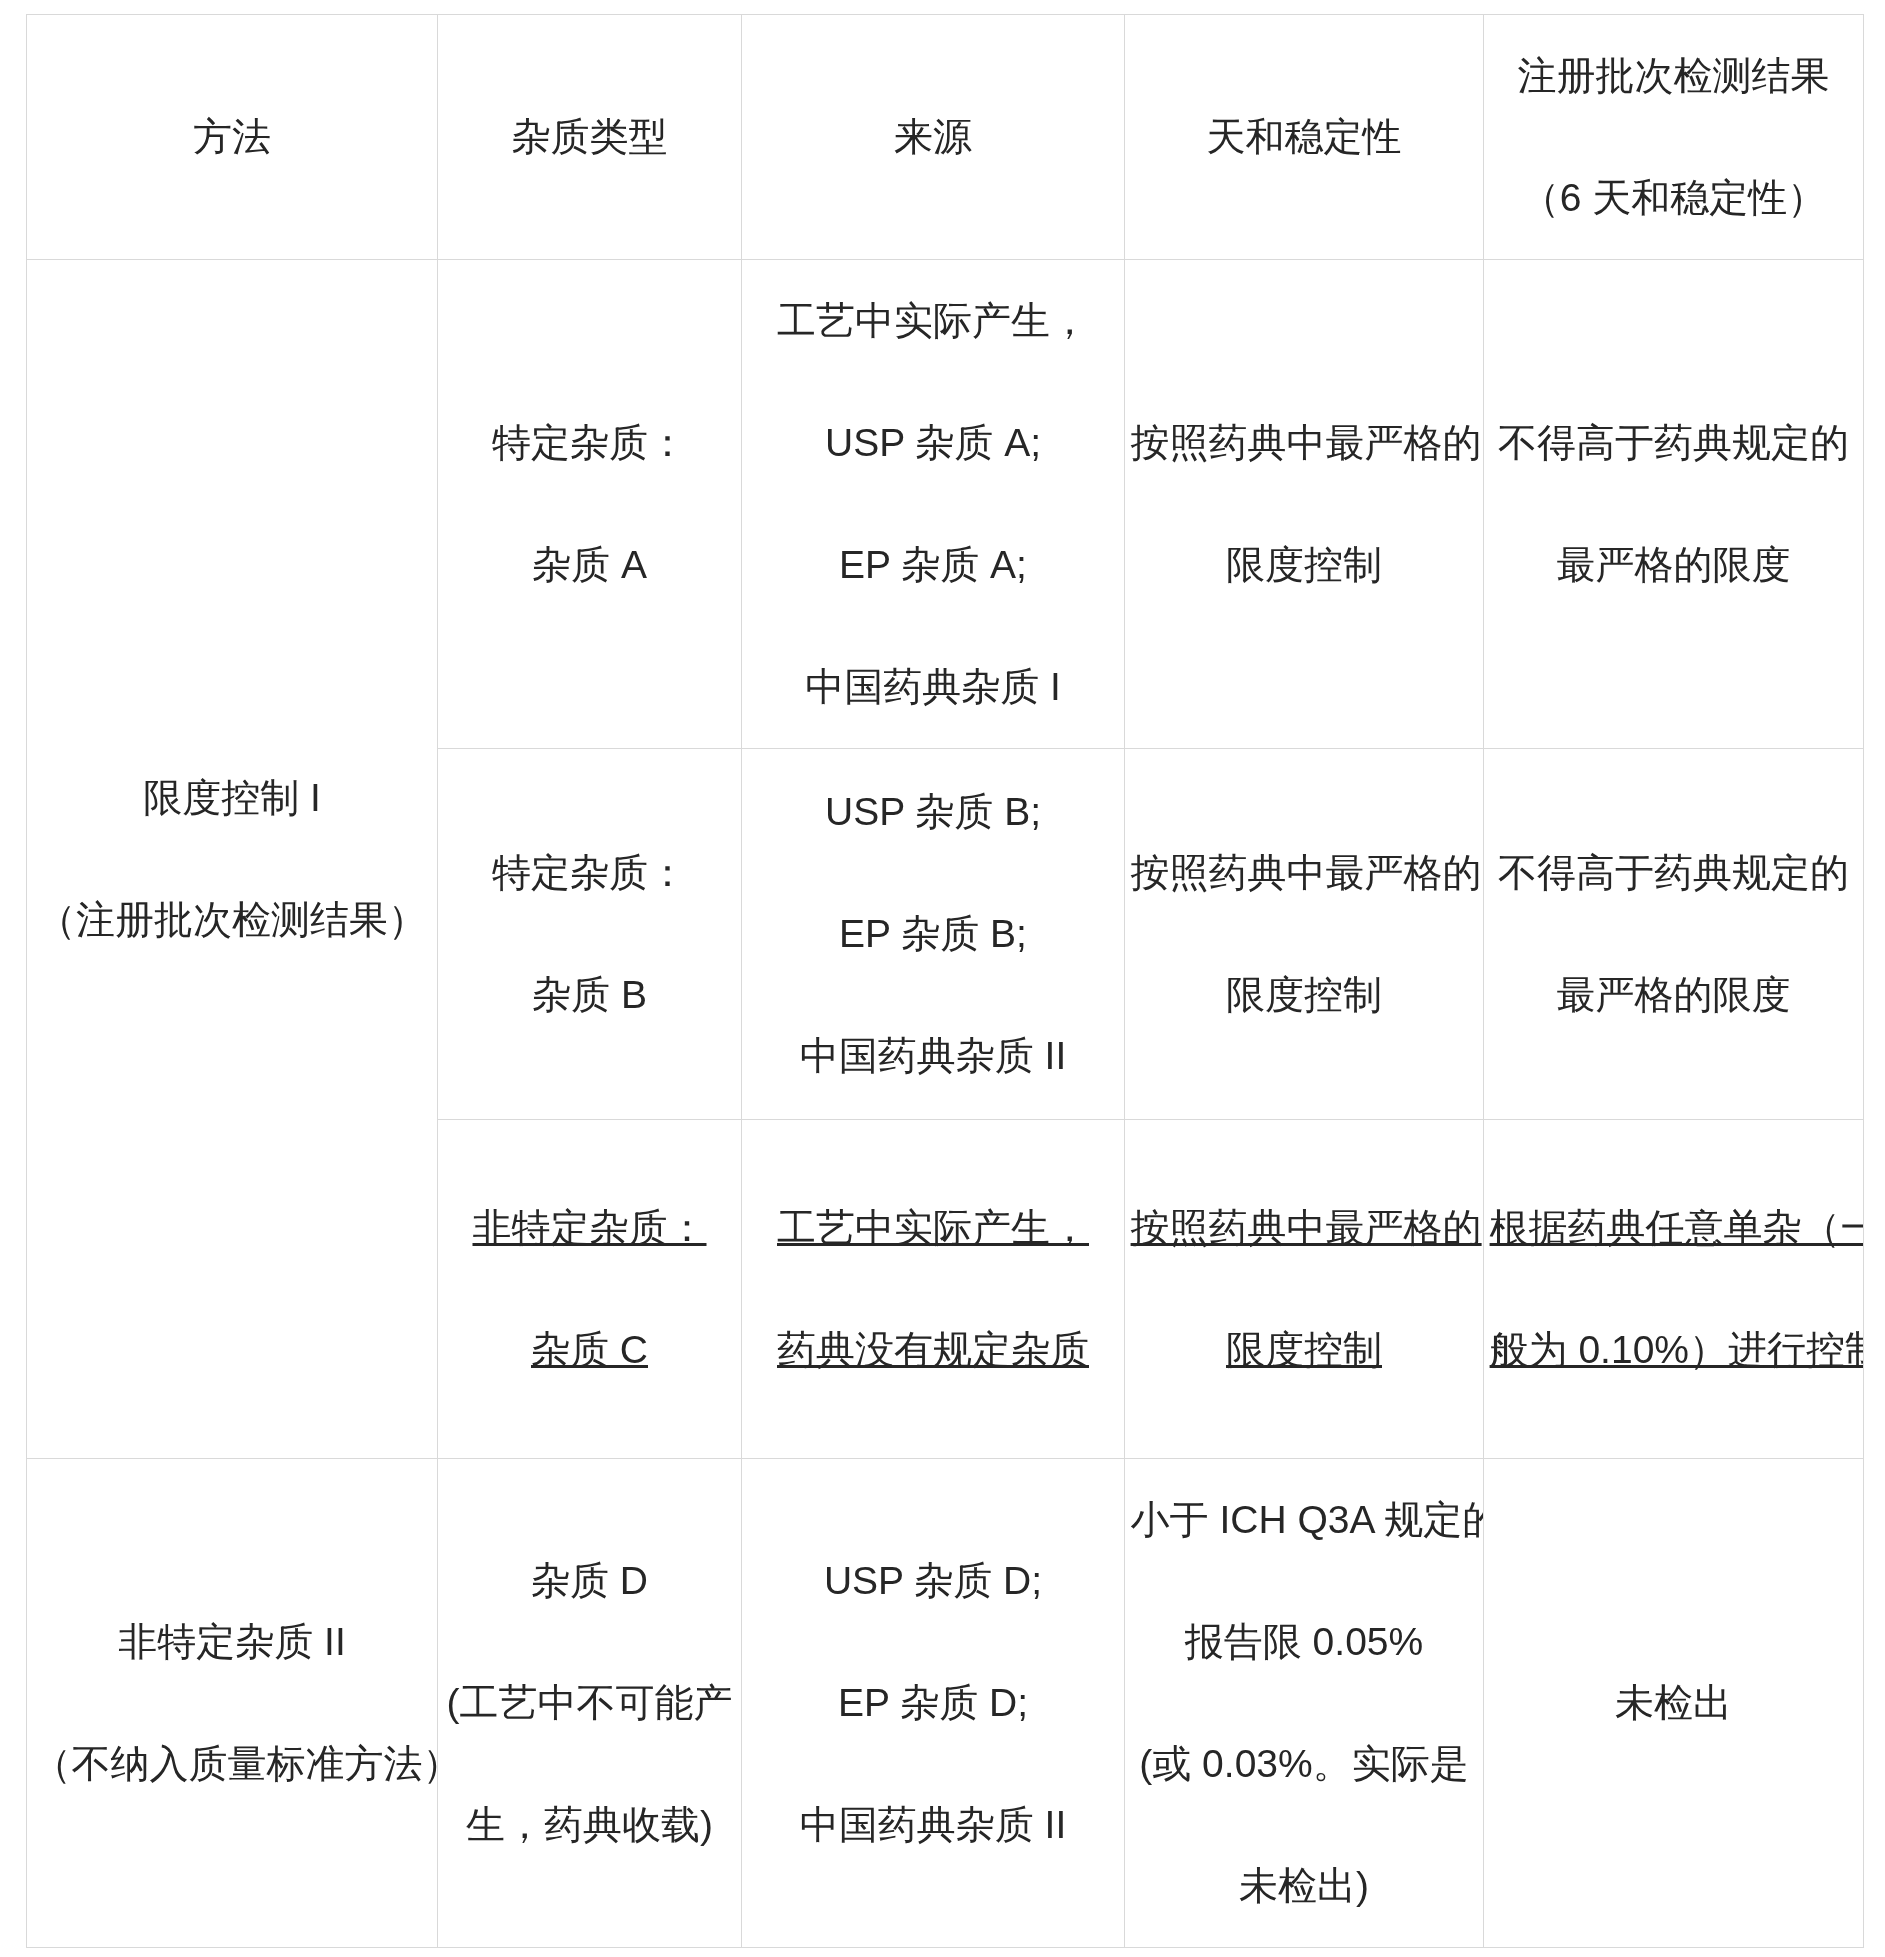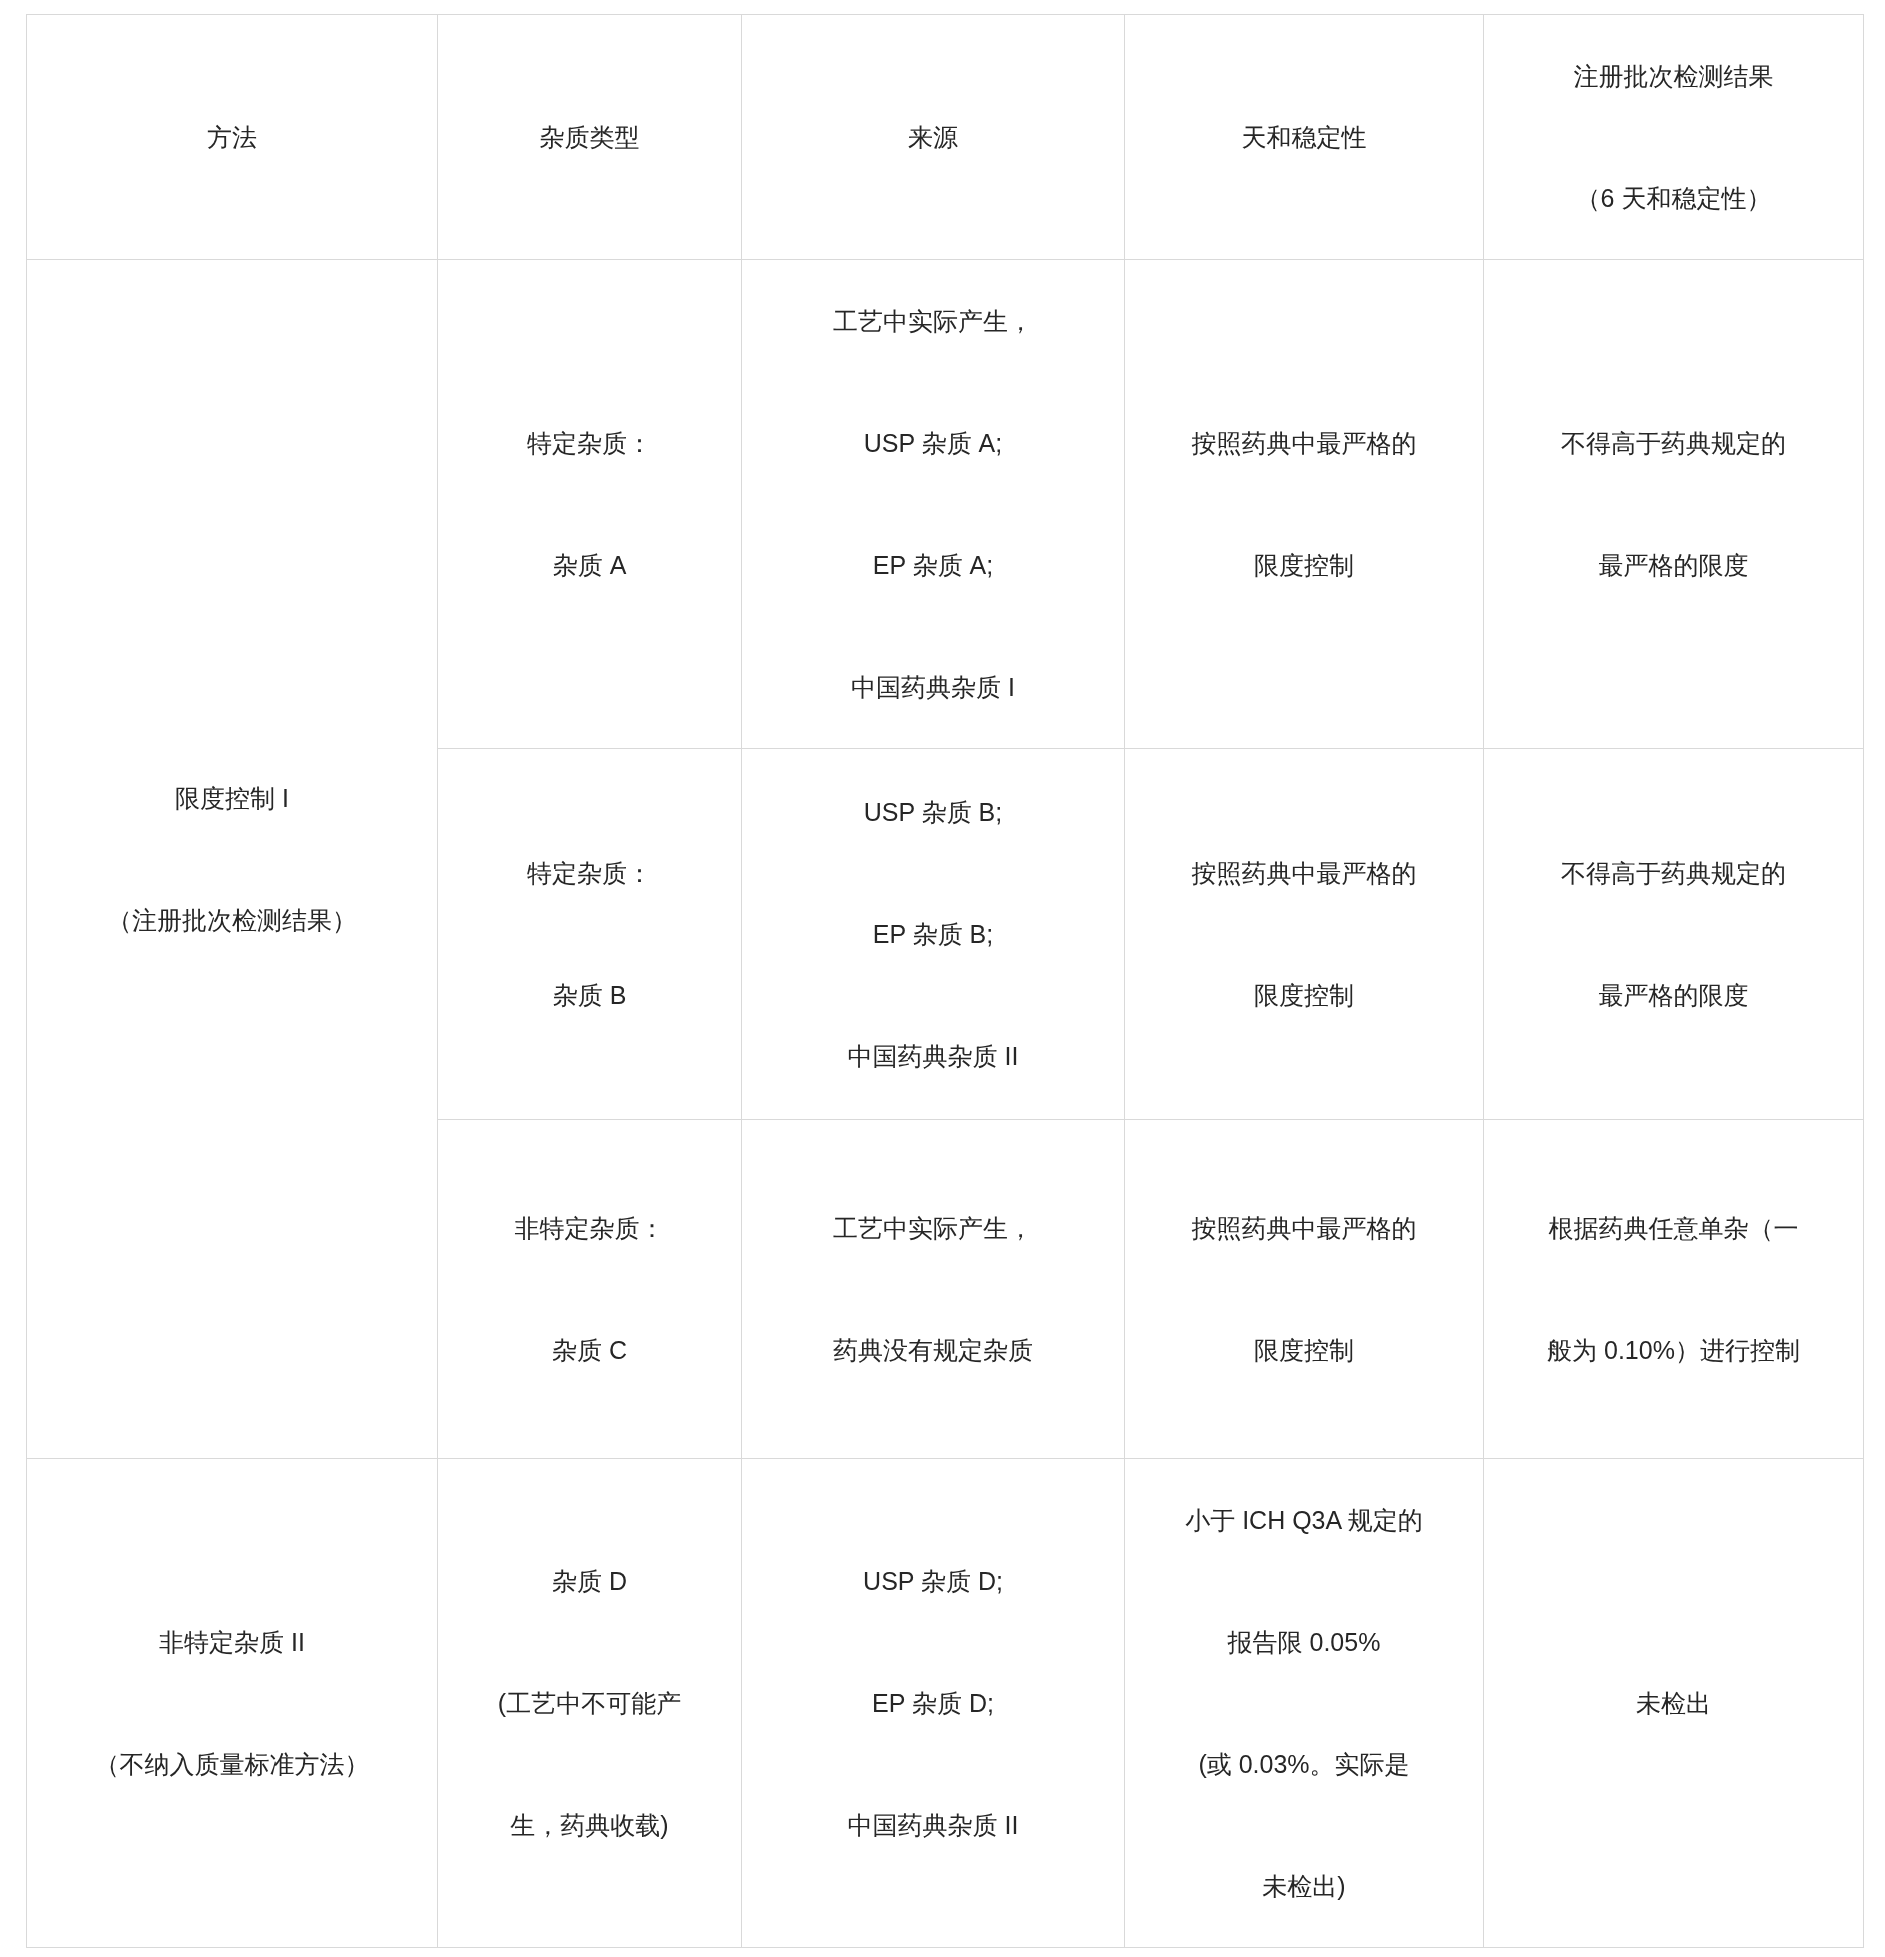--- a/index.html
+++ b/index.html
@@ -19,29 +19,29 @@
   table.grid{
     border-collapse:collapse;
     table-layout:fixed;
     width:1838px;
     background:#ffffff;
   }
   table.grid td{
     border:1.9px solid var(--border-color);
     vertical-align:middle;
     text-align:center;
-    font-size:25px;
+    font-size:39px;
     font-weight:400;
     padding:0 5.6px;
     overflow:hidden;
   }
   .tr-header{height:243px;}
   .tr-a{height:485px;}
   .tr-b{height:371px;}
-  .tr-c{height:339px;}
+  .tr-c{height:339px;text-decoration:underline;}
   .tr-d{height:484px;}
   .cellbox{display:block;}
   .cellbox .line{
     height:122px;
     line-height:122px;
     white-space:nowrap;
   }
 </style>
 </head>
 <body>

